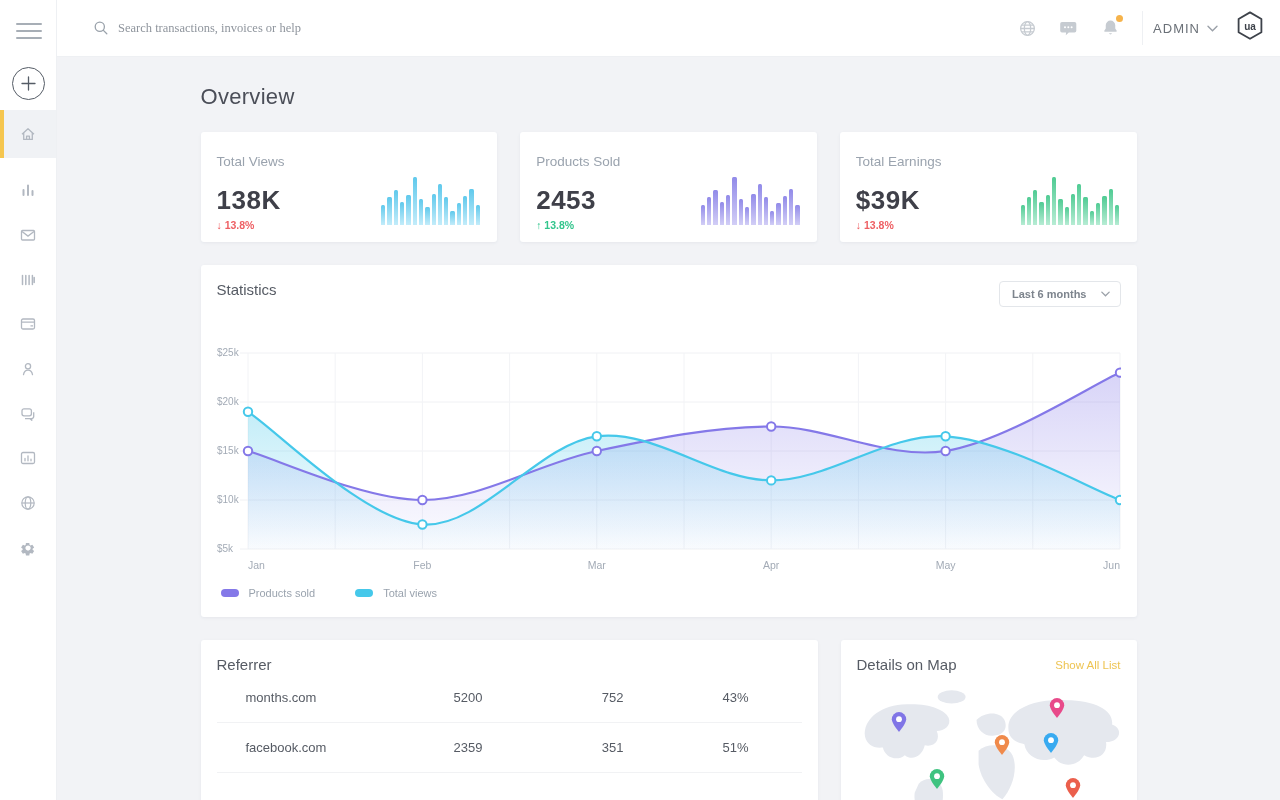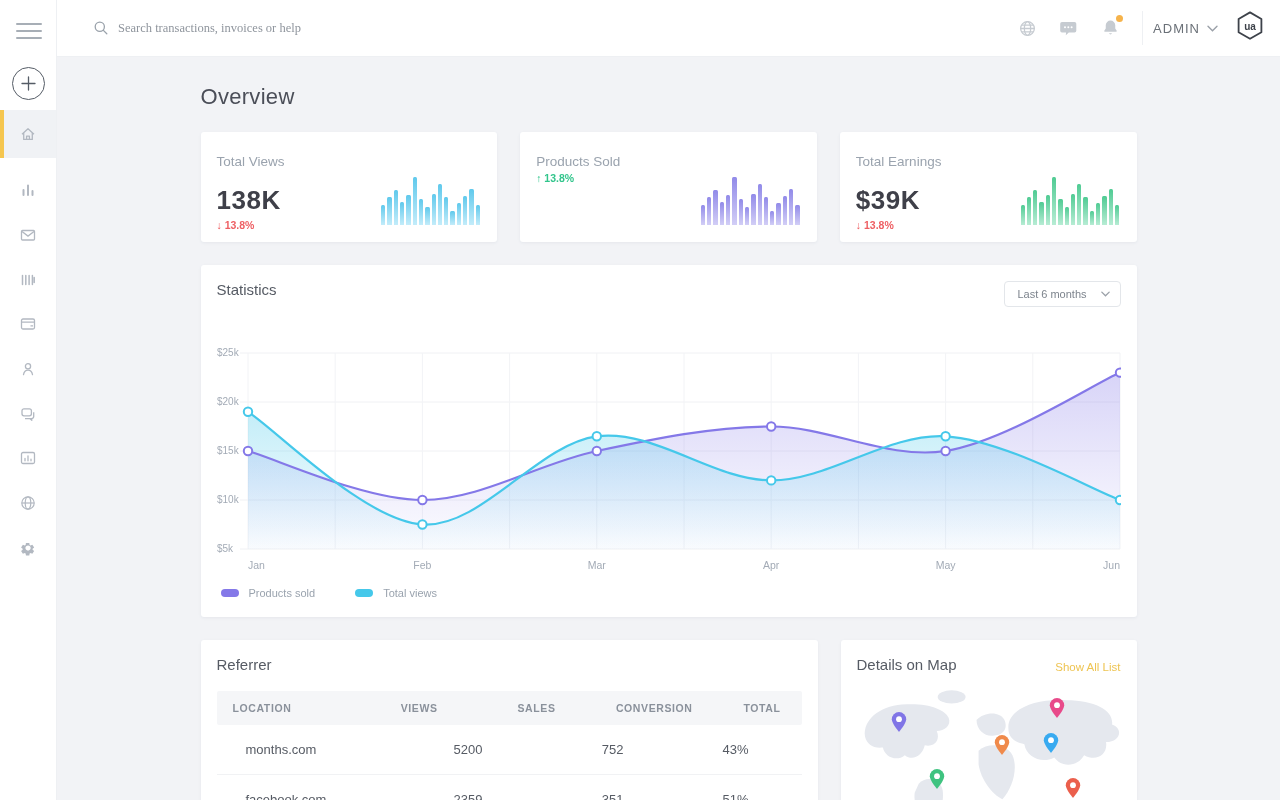--- a/index.html
+++ b/index.html
@@ -51,41 +51,41 @@
   .stat-delta { font-size:10.5px; font-weight:bold; margin-top:3px; }
   .spark { position:absolute; right:16px; bottom:17px; width:100px; height:50px;
     display:flex; align-items:flex-end; gap:2px; }
   .spark div { width:4.3px; border-radius:1.5px 1.5px 0 0; }
 
   
   .stats-card { margin-top:23px; padding:16px; height:352px; }
   .stats-head { display:flex; justify-content:space-between; align-items:flex-start; }
   .section-title { font-size:15px; color:#565b64; }
   .range-select { display:flex; align-items:center; gap:14px; border:1px solid #e3e6ea; border-radius:4px;
-    padding:6px 10px 6px 12px; font-size:11px; color:#7d848d; cursor:pointer; background:#fff; }
+    padding:6px 10px 6px 12px; font-size:11px; color:#7d848d; cursor:pointer; background:#fff;font-weight:bold; }
   .chart-area { margin-top:36px;text-decoration:underline; }
   .legend { display:flex; gap:40px; margin-top:8px; margin-left:4px; }
   .legend-item { display:flex; align-items:center; gap:10px; font-size:11px; color:#9aa3ae; cursor:pointer; }
   .legend-pill { width:18px; height:8px; border-radius:4px; display:inline-block; }
 
   
   .bottom-row { display:flex; gap:23px; margin-top:23px; }
   .referrer-card { width:617px; padding:16px; height:260px; }
   .map-card { flex:1; padding:16px; height:260px; }
   .t-head { display:grid; grid-template-columns:120px 85px 118px 137px 1fr; background:#f5f6f8;
     border-radius:2px; height:34px; align-items:center; padding:0 16px; margin-top:18px;
     font-size:10.5px; font-weight:bold; color:#8a919b; letter-spacing:.6px; }
   .t-row { display:grid; grid-template-columns:160px 90px 141px 125px 1fr; height:50px; align-items:center;
     padding:0 16px; font-size:13px; color:#565b64; border-bottom:1px solid #f1f2f4; }
   .t-head span, .t-row span { text-align:right; }
   .t-head span:first-child { text-align:left; }
   .t-row span:first-child { text-align:left; padding-left:13px; }
   .t-head span:last-child { padding-right:5px; }
 
-  .map-head { display:flex; justify-content:space-between; align-items:flex-end; }
+  .map-head { display:flex; justify-content:space-between; align-items:center; }
   .map-link { font-size:11.5px; color:#eec452; cursor:pointer; }
   .map-box { position:relative; margin-top:14px; height:165px; }
   .map-box > svg.world { width:100%; height:100%; }
   .pin { position:absolute; transform:translate(-50%,-100%); }
 </style>
 </head>
 <body>
 
 <aside class="sidebar">
   <div class="hamburger">
@@ -231,20 +231,21 @@
             <div style="height: 56%; background: linear-gradient(rgb(95, 201, 236), rgb(195, 236, 250));"></div>
             <div style="height: 28%; background: linear-gradient(rgb(95, 201, 236), rgb(195, 236, 250));"></div>
             <div style="height: 44%; background: linear-gradient(rgb(95, 201, 236), rgb(195, 236, 250));"></div>
             <div style="height: 58%; background: linear-gradient(rgb(95, 201, 236), rgb(195, 236, 250));"></div>
             <div style="height: 72%; background: linear-gradient(rgb(95, 201, 236), rgb(195, 236, 250));"></div>
             <div style="height: 40%; background: linear-gradient(rgb(95, 201, 236), rgb(195, 236, 250));"></div>
           </div>
       </div>
       <div class="card stat-card">
         <div class="stat-label">Products Sold</div>
+        <div class="stat-value">2453</div>
         <div class="stat-delta" style="color: rgb(50, 197, 140);"><span>↑</span> <span>13.8%</span></div>
         <div class="spark">
             <div style="height: 40%; background: linear-gradient(rgb(145, 138, 233), rgb(210, 206, 246));"></div>
             <div style="height: 56%; background: linear-gradient(rgb(145, 138, 233), rgb(210, 206, 246));"></div>
             <div style="height: 70%; background: linear-gradient(rgb(145, 138, 233), rgb(210, 206, 246));"></div>
             <div style="height: 46%; background: linear-gradient(rgb(145, 138, 233), rgb(210, 206, 246));"></div>
             <div style="height: 60%; background: linear-gradient(rgb(145, 138, 233), rgb(210, 206, 246));"></div>
             <div style="height: 96%; background: linear-gradient(rgb(145, 138, 233), rgb(210, 206, 246));"></div>
             <div style="height: 52%; background: linear-gradient(rgb(145, 138, 233), rgb(210, 206, 246));"></div>
             <div style="height: 36%; background: linear-gradient(rgb(145, 138, 233), rgb(210, 206, 246));"></div>
@@ -359,27 +360,20 @@
             <span class="legend-pill" style="background: rgb(69, 200, 234);"></span>
             <span>Total views</span>
           </div>
         </div>
     </div>
 
     <div class="bottom-row">
       <div class="card referrer-card">
         <div class="section-title">Referrer</div>
         <div id="ref-table">
-            <div class="t-head">
-              <span>LOCATION</span>
-              <span>VIEWS</span>
-              <span>SALES</span>
-              <span>CONVERSION</span>
-              <span>TOTAL</span>
-            </div>
             <div class="t-row">
               <span>months.com</span>
               <span>5200</span>
               <span>752</span>
               <span>43%</span>
               <span></span>
             </div>
             <div class="t-row">
               <span>facebook.com</span>
               <span>2359</span>

